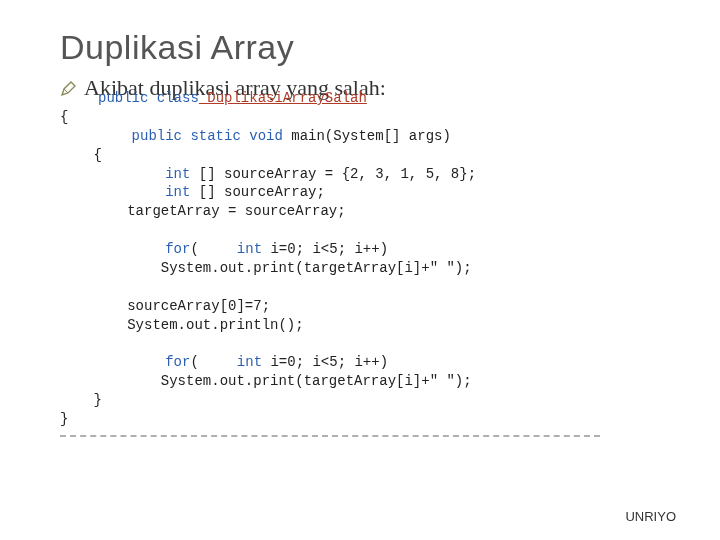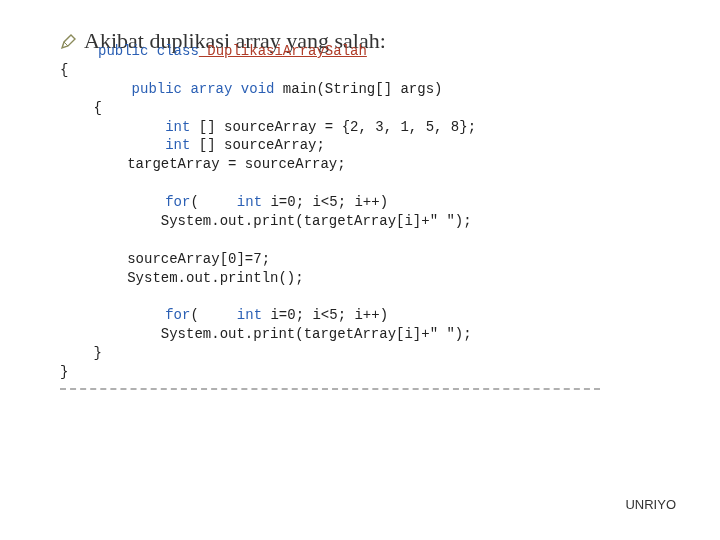--- a/index.html
+++ b/index.html
@@ -47,43 +47,44 @@
     margin-top: -14px;
     padding-bottom: 6px;
     border-bottom: 2px dashed #b0b0b0;
     width: 540px;
   }
   .kw { color: #2a5fb4; margin-left: 38px; }
   .cls { color: #b03c28; text-decoration: underline; }
   .footer {
     position: absolute;
     right: 44px;
-    bottom: 28px;
+    bottom: 16px;
     font-size: 13px;
     color: #333333;
   }
 </style>
 </head>
 <body>
 
 <div class="slide">
+  <div class="title">Duplikasi Array</div>
 
   <div class="bullet-row">
     <span class="bullet-icon">
       <svg viewBox="0 0 16 16" width="16" height="16">
         <path d="M2 14 L4 8 L11 1 L15 5 L8 12 L2 14 Z" fill="none" stroke="#8a8a5a" stroke-width="1.4"></path>
         <path d="M4 8 L8 12" stroke="#8a8a5a" stroke-width="1"></path>
       </svg>
     </span>
     <span class="bullet-text">Akibat duplikasi array yang salah:</span>
   </div>
 
   <div class="code-block"><span class="kw">public class</span><span class="cls"> DuplikasiArraySalah</span>
 <span>{</span>
-<span class="kw">    public array void</span><span> main(String[] args)</span>
+<span class="kw">    public static void</span><span> main(System[] args)</span>
 <span>    {</span>
 <span class="kw">        int</span><span> [] sourceArray = {2, 3, 1, 5, 8};</span>
 <span class="kw">        int</span><span> [] sourceArray;</span>
 <span>        targetArray = sourceArray;</span>
 <span></span>
 <span class="kw">        for</span><span>(</span><span class="kw">int</span><span> i=0; i&lt;5; i++)</span>
 <span>            System.out.print(targetArray[i]+" ");</span>
 <span></span>
 <span>        sourceArray[0]=7;</span>
 <span>        System.out.println();</span>

